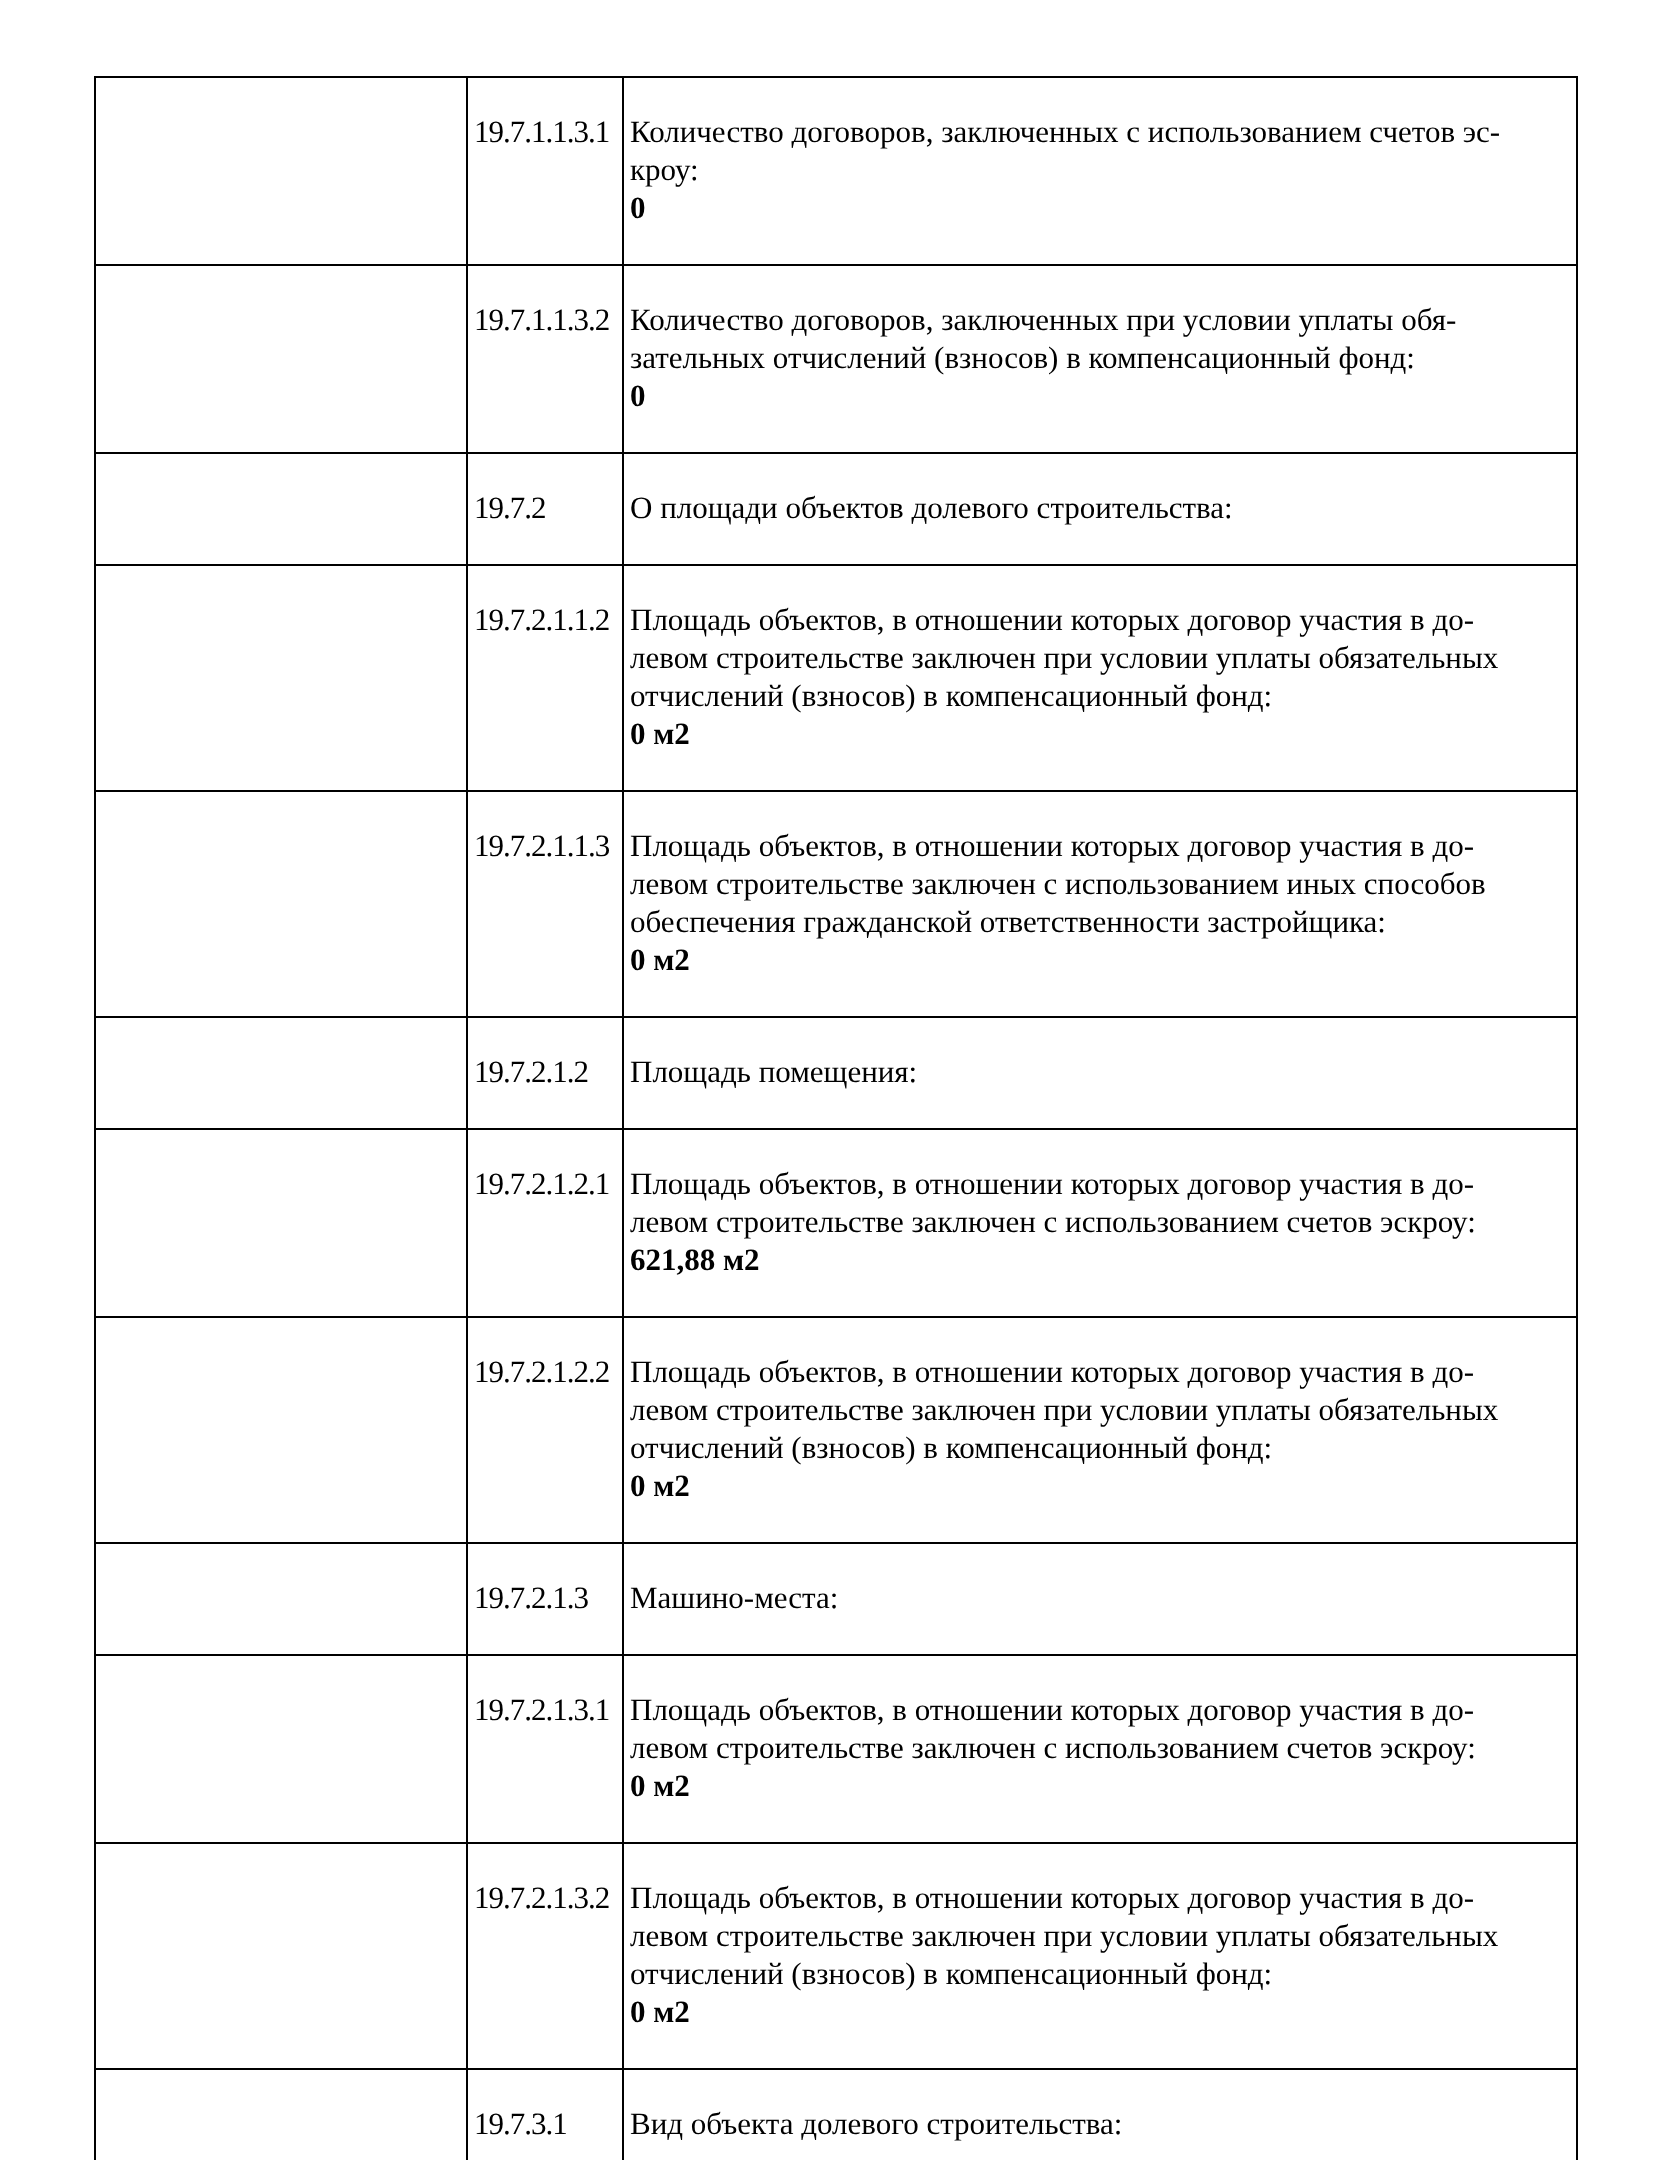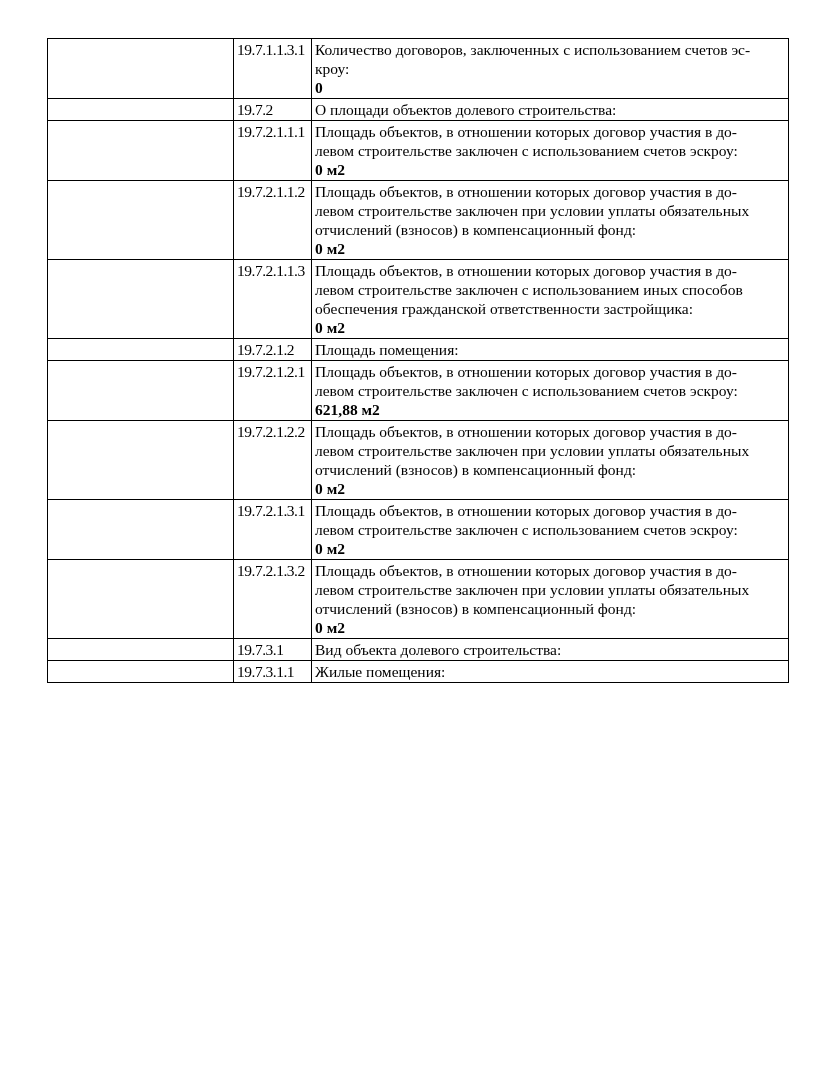--- a/index.html
+++ b/index.html
@@ -21,21 +21,21 @@
   table.decl-table {
     position: absolute;
     left: 47px;
     top: 38px;
     width: 741px;
     border-collapse: collapse;
     table-layout: fixed;
   }
   table.decl-table td {
     border: 1px solid #000000;
-    padding: 1px 3px;
+    padding: 18px 3px;
     font-size: 15.5px;
     line-height: 19px;
     vertical-align: top;
   }
   td.cell-empty { }
   td.cell-code {
     vertical-align: middle;
     white-space: nowrap;
     letter-spacing: -0.5px;
     padding-left: 2px;
@@ -66,32 +66,32 @@
           <td class="cell-empty"></td>
           <td class="cell-code">19.7.1.1.3.1</td>
           <td class="cell-text">
             <div class="label">Количество договоров, заключенных с использованием счетов эс-
 кроу:</div>
             <div class="value">0</div>
           </td>
         </tr>
         <tr>
           <td class="cell-empty"></td>
-          <td class="cell-code">19.7.2</td>
+          <td class="cell-code">19.7.1.1.3.2</td>
           <td class="cell-text">
-            <div class="label">О площади объектов долевого строительства:</div>
+            <div class="label">Количество договоров, заключенных при условии уплаты обя-
+зательных отчислений (взносов) в компенсационный фонд:</div>
+            <div class="value">0</div>
           </td>
         </tr>
         <tr>
           <td class="cell-empty"></td>
-          <td class="cell-code">19.7.2.1.1.1</td>
+          <td class="cell-code">19.7.2</td>
           <td class="cell-text">
-            <div class="label">Площадь объектов, в отношении которых договор участия в до-
-левом строительстве заключен с использованием счетов эскроу:</div>
-            <div class="value">0 м2</div>
+            <div class="label">О площади объектов долевого строительства:</div>
           </td>
         </tr>
         <tr>
           <td class="cell-empty"></td>
           <td class="cell-code">19.7.2.1.1.2</td>
           <td class="cell-text">
             <div class="label">Площадь объектов, в отношении которых договор участия в до-
 левом строительстве заключен при условии уплаты обязательных
 отчислений (взносов) в компенсационный фонд:</div>
             <div class="value">0 м2</div>
@@ -128,20 +128,27 @@
           <td class="cell-code">19.7.2.1.2.2</td>
           <td class="cell-text">
             <div class="label">Площадь объектов, в отношении которых договор участия в до-
 левом строительстве заключен при условии уплаты обязательных
 отчислений (взносов) в компенсационный фонд:</div>
             <div class="value">0 м2</div>
           </td>
         </tr>
         <tr>
           <td class="cell-empty"></td>
+          <td class="cell-code">19.7.2.1.3</td>
+          <td class="cell-text">
+            <div class="label">Машино-места:</div>
+          </td>
+        </tr>
+        <tr>
+          <td class="cell-empty"></td>
           <td class="cell-code">19.7.2.1.3.1</td>
           <td class="cell-text">
             <div class="label">Площадь объектов, в отношении которых договор участия в до-
 левом строительстве заключен с использованием счетов эскроу:</div>
             <div class="value">0 м2</div>
           </td>
         </tr>
         <tr>
           <td class="cell-empty"></td>
           <td class="cell-code">19.7.2.1.3.2</td>

